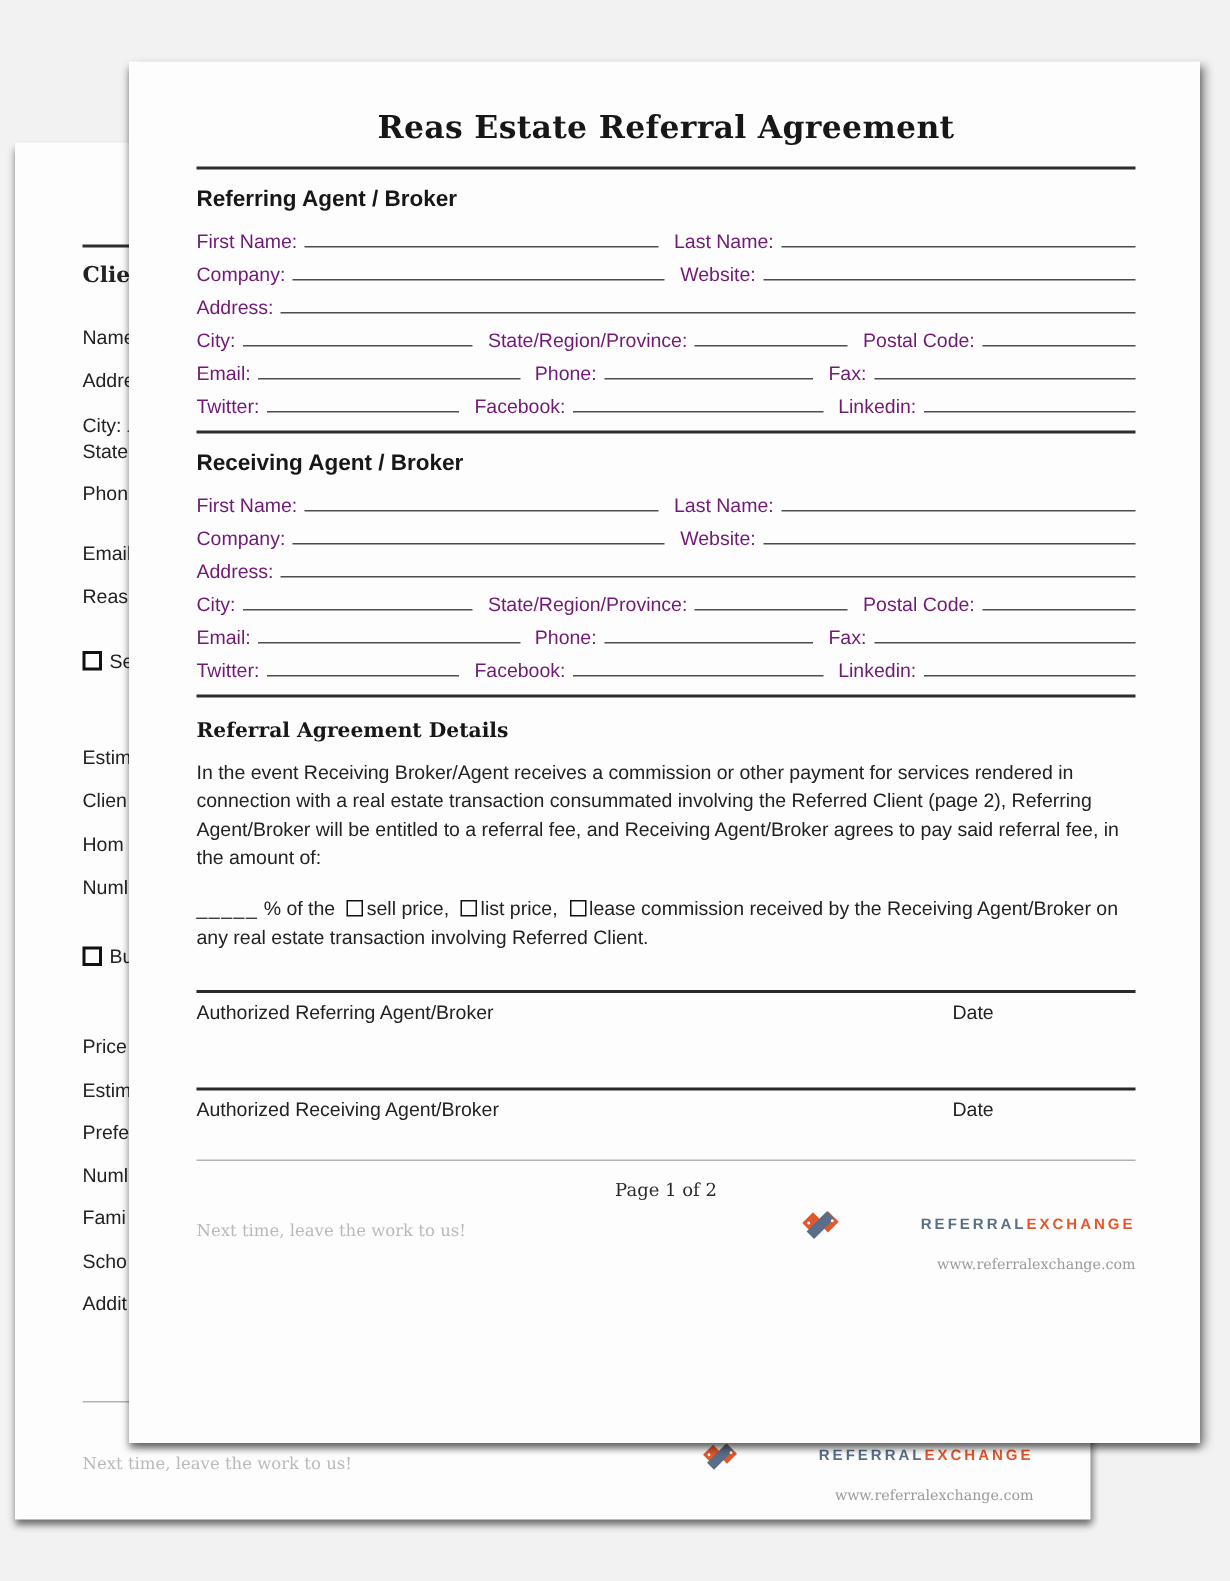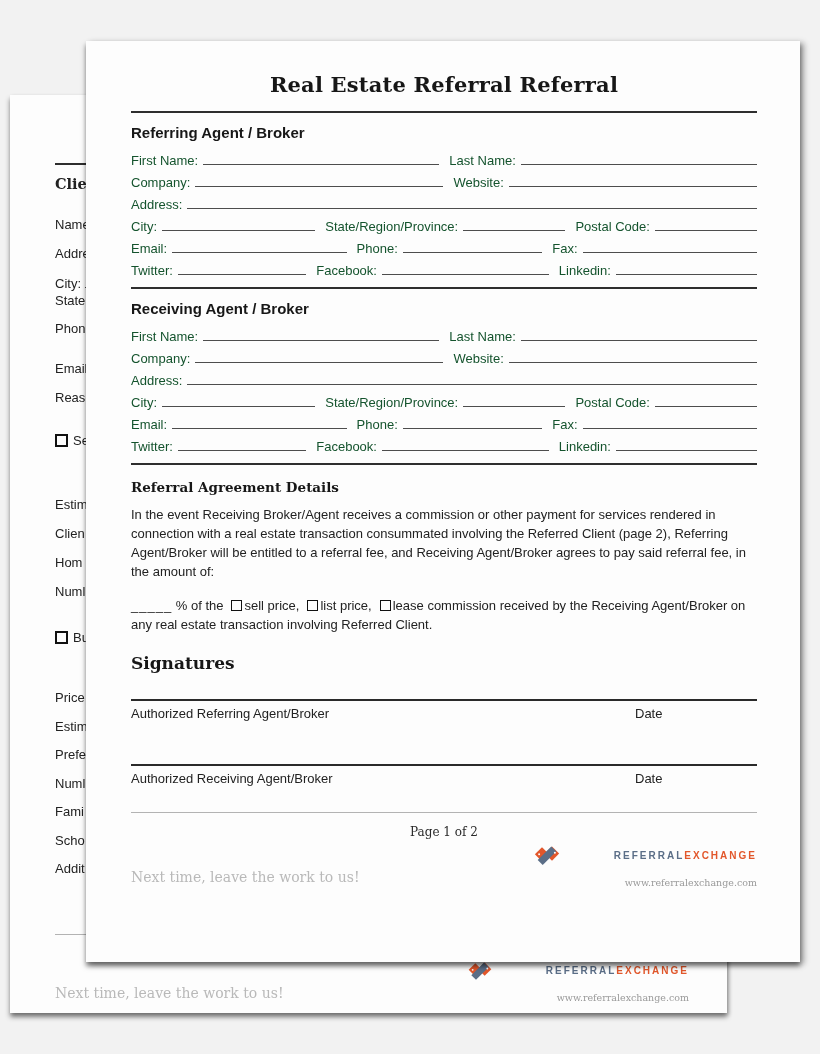--- a/index.html
+++ b/index.html
@@ -18,41 +18,41 @@
              text-align:center; letter-spacing:.2px; color:#171717; }
   .h-section { font-family:Liberation Sans, sans-serif; font-weight:bold; font-size:15px; color:#171717; }
   .h-sub { font-family:"DejaVu Serif", serif; font-weight:bold; font-size:13.5px; color:#171717; }
   .h-sig { font-family:"DejaVu Serif", serif; font-weight:bold; font-size:17px; color:#171717; }
 
   .heavy-line { border-top:2px solid #2e2e2e; }
   .thin-line  { border-top:1px solid #b3b3b3; }
 
   
   .rows { margin-top:6px; }
-  .row { display:flex; align-items:flex-end; height:22px; font-size:13px; color:#14532d; }
+  .row { display:flex; align-items:flex-end; height:22px; font-size:13px; color:#701a75; }
   .lbl { white-space:nowrap; padding-bottom:1px; }
   .fill { border-bottom:1px solid #4d4d4d; margin:0 10px 4px 5px; flex:1; }
   .fill:last-child { margin-right:0; }
 
   
   .para { font-size:13px; line-height:19px; color:#222; }
   .blank { letter-spacing:1px; }
   .cb { display:inline-block; width:11px; height:11px; border:1.5px solid #111;
         margin:0 2px -1px 8px; background:#fdfdfd; }
 
   
   .sig-line { border-top:2px solid #2a2a2a; }
   .sig-row { display:flex; font-size:13px; color:#222; margin-top:5px; }
   .sig-row .grow { flex:1; }
   .sig-row .date { width:122px; }
 
   
   .page-indicator { font-family:"DejaVu Serif", serif; font-size:12px; color:#2a2a2a; text-align:center; }
   .footer { display:flex; align-items:flex-start; }
-  .tagline { font-family:"DejaVu Serif", serif; font-size:14px; color:#b9b9b9; margin-top:24px; }
+  .tagline { font-family:"DejaVu Serif", serif; font-size:11px; color:#b9b9b9; margin-top:8px; }
   .brand { margin-left:auto; text-align:right; }
   .brand-row { display:flex; align-items:center; justify-content:flex-end; gap:6px; }
   .brand-name { font-size:10px; font-weight:bold; letter-spacing:2px;padding-left:48px; }
   .brand-name .b1 { color:#5b6e87; }
   .brand-name .b2 { color:#e2572b; }
   .brand-url { font-family:"DejaVu Serif", serif; font-size:9.5px; color:#9a9a9a; margin-top:12px; }
 
   
   .back-page .frag { position:absolute; left:45px; font-size:13px; color:#222; white-space:nowrap; }
   .back-page .frag.bold-head { font-family:"DejaVu Serif", serif; font-weight:bold; font-size:14.5px; }
@@ -105,21 +105,21 @@
             <circle cx="29" cy="11" r="1.4" fill="#fdfdfd"></circle>
           </svg>
           <span class="brand-name"><span class="b1">REFERRAL</span><span class="b2">EXCHANGE</span></span>
         </div>
         <div class="brand-url">www.referralexchange.com</div>
       </div>
     </div>
   </div>
 
   <div class="page front-page">
-    <div class="h-title" style="margin-top:31px">Real Estate Referral Referral</div>
+    <div class="h-title" style="margin-top:31px">Reas Estate Referral Agreement</div>
     <div class="heavy-line" style="margin-top:14px"></div>
 
     <div class="h-section" style="margin-top:11px">Referring Agent / Broker</div>
     <div class="rows">
       <div class="row">
         <span class="lbl">First Name:</span>
           <span class="fill"></span>
         <span class="lbl">Last Name:</span>
           <span class="fill"></span>
       </div>
@@ -205,21 +205,20 @@
     </div>
     <div class="heavy-line" style="margin-top:8px"></div>
 
     <div class="h-sub" style="margin-top:14px">Referral Agreement Details</div>
     <p class="para" style="margin-top:10px">In the event Receiving Broker/Agent receives a commission or other payment for services rendered in connection with a real estate transaction consummated involving the Referred Client (page 2), Referring Agent/Broker will be entitled to a referral fee, and Receiving Agent/Broker agrees to pay said referral fee, in the amount of:</p>
     <p class="para" style="margin-top:15px">
       <span class="blank">_____</span>
       <span>% of the</span><span class="cb"></span><span>sell price,</span><span class="cb"></span><span>list price,</span><span class="cb"></span><span>lease commission received by the Receiving Agent/Broker on any real estate transaction involving Referred Client.</span>
     </p>
 
-    <div class="h-sig" style="margin-top:19px">Signatures</div>
     <div class="sig-line" style="margin-top:26px"></div>
     <div class="sig-row">
       <span class="grow">Authorized Referring Agent/Broker</span>
       <span class="date">Date</span>
     </div>
     <div class="sig-line" style="margin-top:43px"></div>
     <div class="sig-row">
       <span class="grow">Authorized Receiving Agent/Broker</span>
       <span class="date">Date</span>
     </div>

